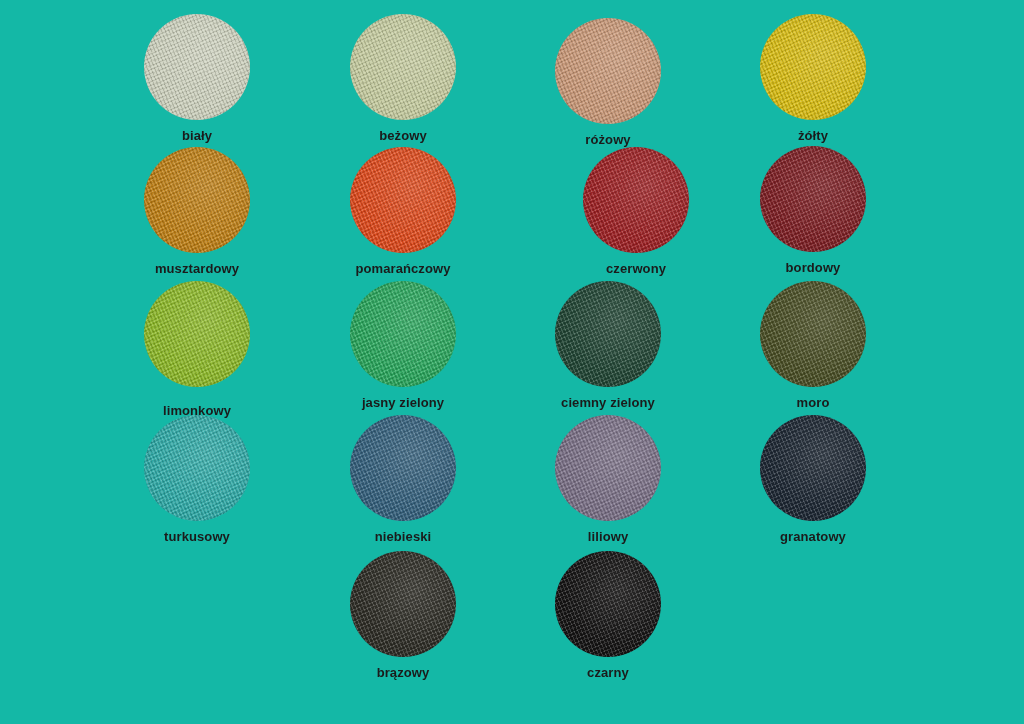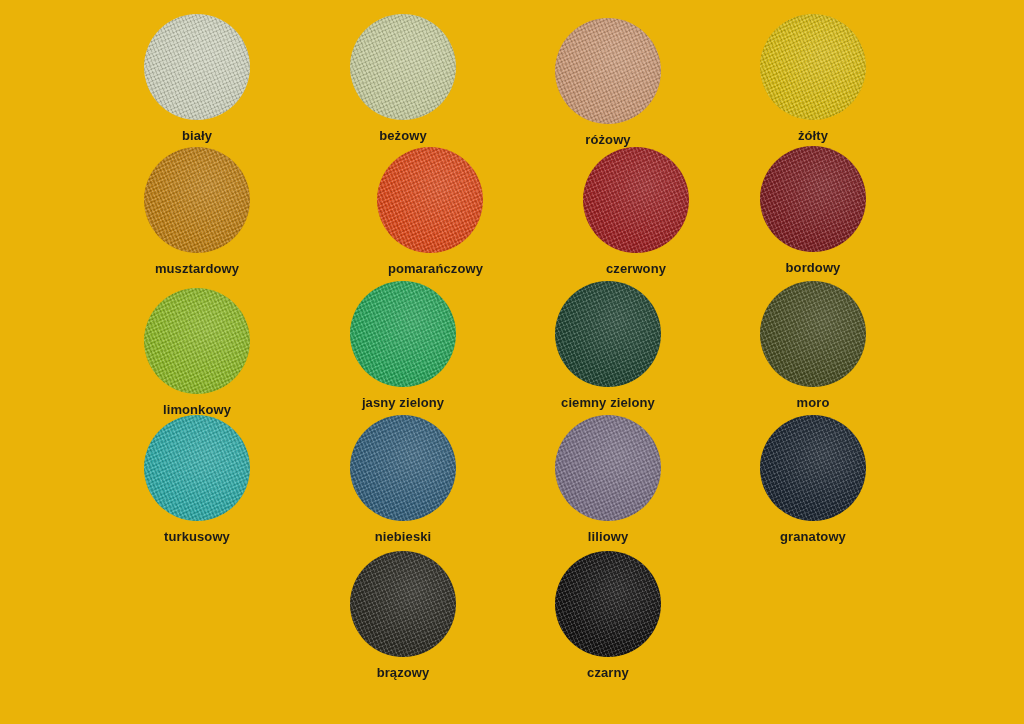--- a/index.html
+++ b/index.html
@@ -87,54 +87,54 @@
     color: #1b1b1b;
     text-align: center;
     letter-spacing: 0.1px;
     white-space: nowrap;
     line-height: 1.1;
   }
 </style>
 </head>
 <body>
 
-<div id="swatch-board" style="background: #eab308;">
+<div id="swatch-board" style="background: #14b8a6;">
     <div class="swatch-cell" style="left: 117px; top: 14px;">
       <div class="swatch-disc" title="biały" style="background-color: rgb(204, 208, 189);"></div>
       <div class="swatch-label" style="color: rgb(27, 27, 27);">biały</div>
     </div>
     <div class="swatch-cell" style="left: 323px; top: 14px;">
       <div class="swatch-disc" title="beżowy" style="background-color: rgb(196, 202, 159);"></div>
       <div class="swatch-label" style="color: rgb(27, 27, 27);">beżowy</div>
     </div>
     <div class="swatch-cell" style="left: 528px; top: 18px; align-items: center;">
       <div class="swatch-disc" title="różowy" style="background-color: rgb(200, 152, 120);"></div>
       <div class="swatch-label" style="color: rgb(27, 27, 27);">różowy</div>
     </div>
     <div class="swatch-cell" style="left: 733px; top: 14px;">
       <div class="swatch-disc" title="żółty" style="background-color: rgb(214, 187, 21);"></div>
       <div class="swatch-label" style="color: rgb(27, 27, 27);">żółty</div>
     </div>
     <div class="swatch-cell" style="left: 117px; top: 147px;">
       <div class="swatch-disc" title="musztardowy" style="background-color: rgb(189, 127, 23);"></div>
       <div class="swatch-label" style="color: rgb(27, 27, 27); text-align: right;">musztardowy</div>
     </div>
-    <div class="swatch-cell" style="left: 323px; top: 147px; align-items: flex-end;">
+    <div class="swatch-cell" style="left: 323px; top: 147px;">
       <div class="swatch-disc" title="pomarańczowy" style="background-color: rgb(220, 74, 29);"></div>
       <div class="swatch-label" style="color: rgb(27, 27, 27);">pomarańczowy</div>
     </div>
     <div class="swatch-cell" style="left: 556px; top: 147px;">
       <div class="swatch-disc" title="czerwony" style="background-color: rgb(156, 34, 37);"></div>
       <div class="swatch-label" style="color: rgb(27, 27, 27);">czerwony</div>
     </div>
     <div class="swatch-cell" style="left: 733px; top: 146px; justify-content: flex-end;">
       <div class="swatch-disc" title="bordowy" style="background-color: rgb(125, 32, 37);"></div>
       <div class="swatch-label" style="color: rgb(27, 27, 27);">bordowy</div>
     </div>
-    <div class="swatch-cell" style="left: 117px; top: 288px;">
+    <div class="swatch-cell" style="left: 117px; top: 281px; gap: 8px;">
       <div class="swatch-disc" title="limonkowy" style="background-color: rgb(140, 183, 42);"></div>
       <div class="swatch-label" style="color: rgb(27, 27, 27);">limonkowy</div>
     </div>
     <div class="swatch-cell" style="left: 323px; top: 281px; justify-content: flex-end;">
       <div class="swatch-disc" title="jasny zielony" style="background-color: rgb(42, 165, 92);"></div>
       <div class="swatch-label" style="color: rgb(27, 27, 27);">jasny zielony</div>
     </div>
     <div class="swatch-cell" style="left: 528px; top: 281px;">
       <div class="swatch-disc" title="ciemny zielony" style="background-color: rgb(34, 70, 53);"></div>
       <div class="swatch-label" style="color: rgb(27, 27, 27);">ciemny zielony</div>

